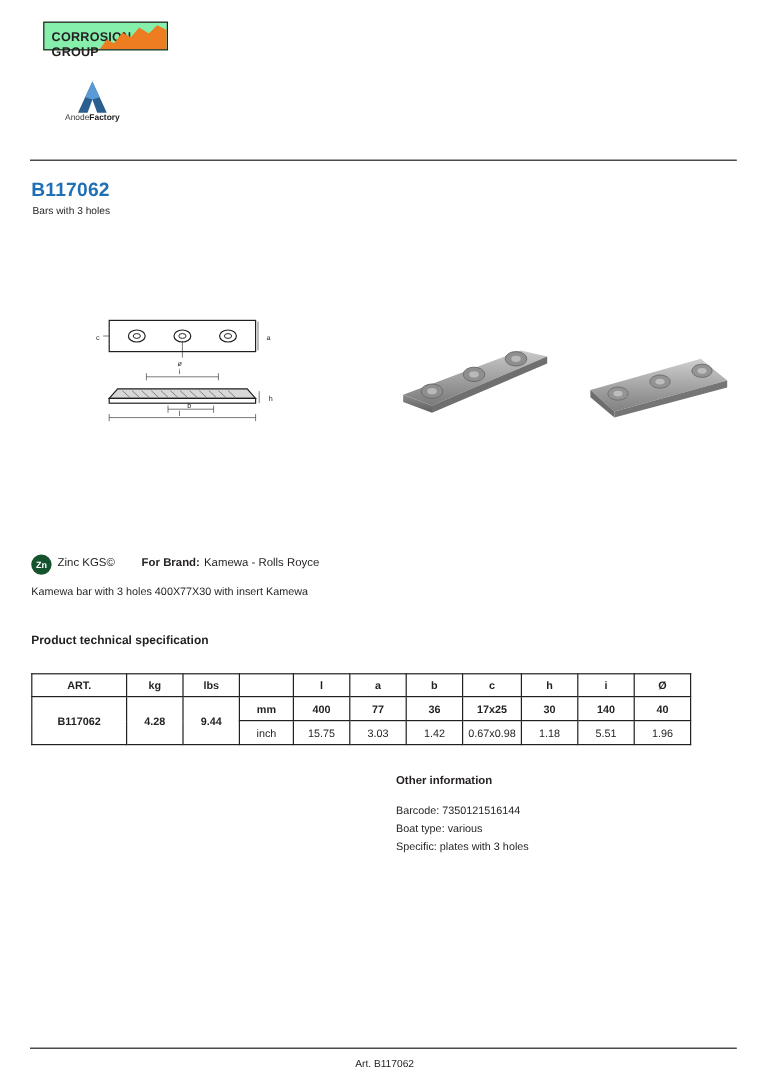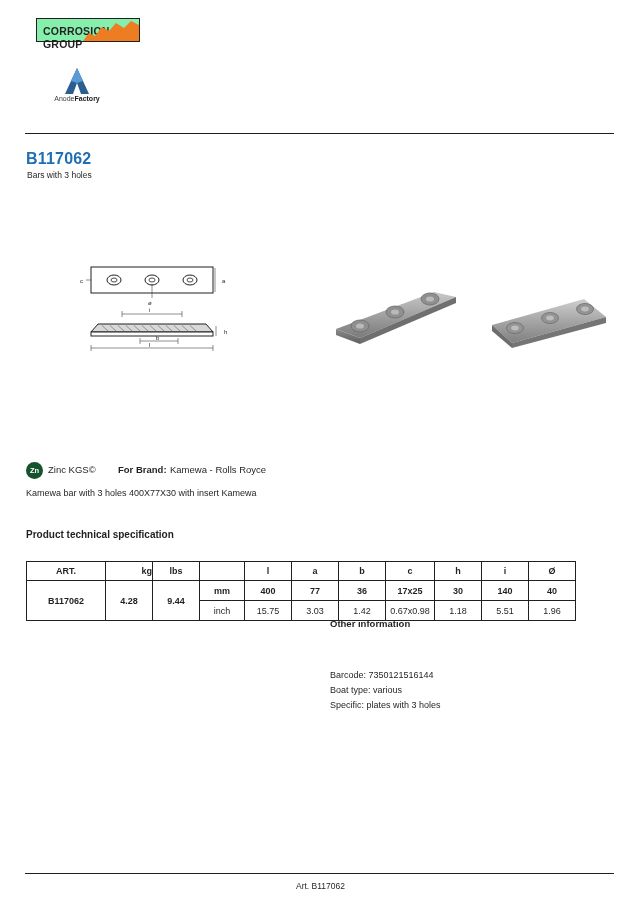--- a/index.html
+++ b/index.html
@@ -191,34 +191,34 @@
   }
   .spec-table thead th {
     height: 18px;
     font-weight: bold;
     font-size: 9px;
   }
   .spec-table tbody td {
     height: 19px;
   }
   .spec-table .c-art { width: 78px; }
-  .spec-table .c-kg { width: 46px; text-align: right; }
+  .spec-table .c-kg { width: 46px; }
   .spec-table .c-lbs { width: 46px; }
   .spec-table .c-unit { width: 44px; }
   .spec-table .c-d { width: 46px; }
   .spec-table .c-c { width: 48px; }
   .blank-head { border-top-color: #231f20; }
   .row-bold td { font-weight: bold; }
   .cell-art { font-size: 9px; }
 
   
   .other-head {
     position: absolute;
     left: 330px;
-    top: 618px;
+    top: 645px;
     font-size: 9.5px;
     font-weight: bold;
   }
   .other-list {
     position: absolute;
     left: 330px;
     top: 668px;
     font-size: 9px;
     line-height: 15px;
   }

